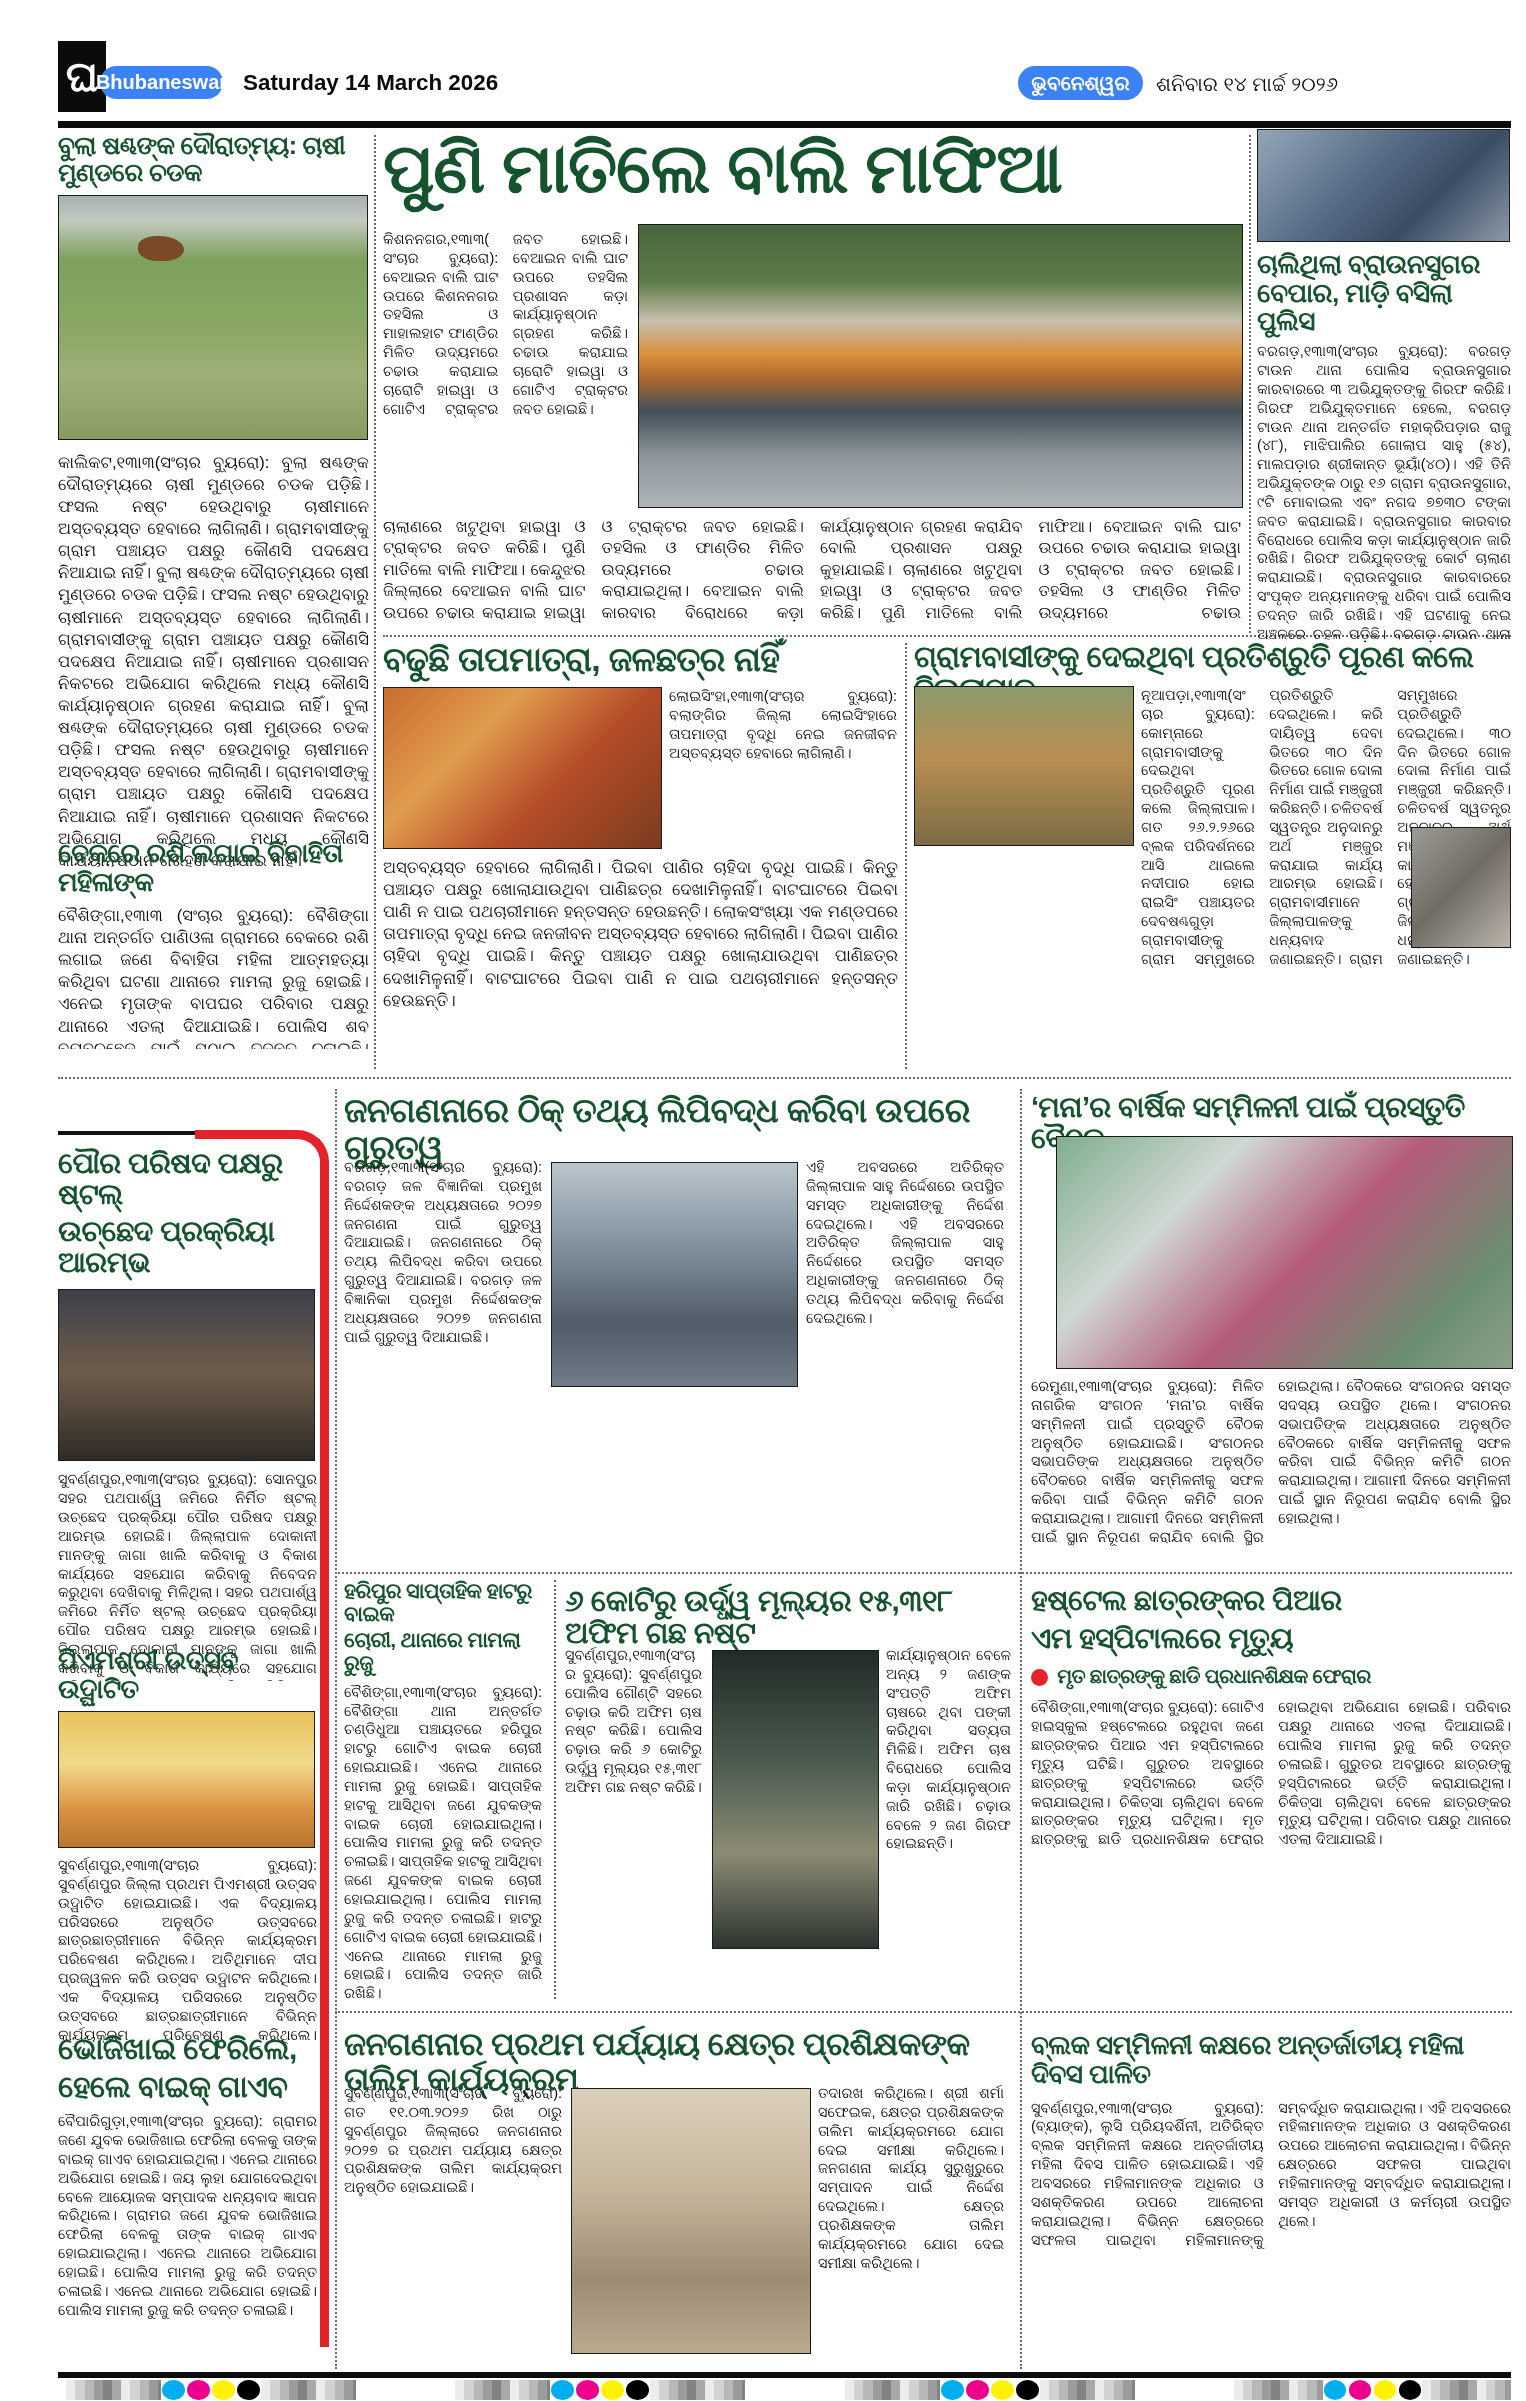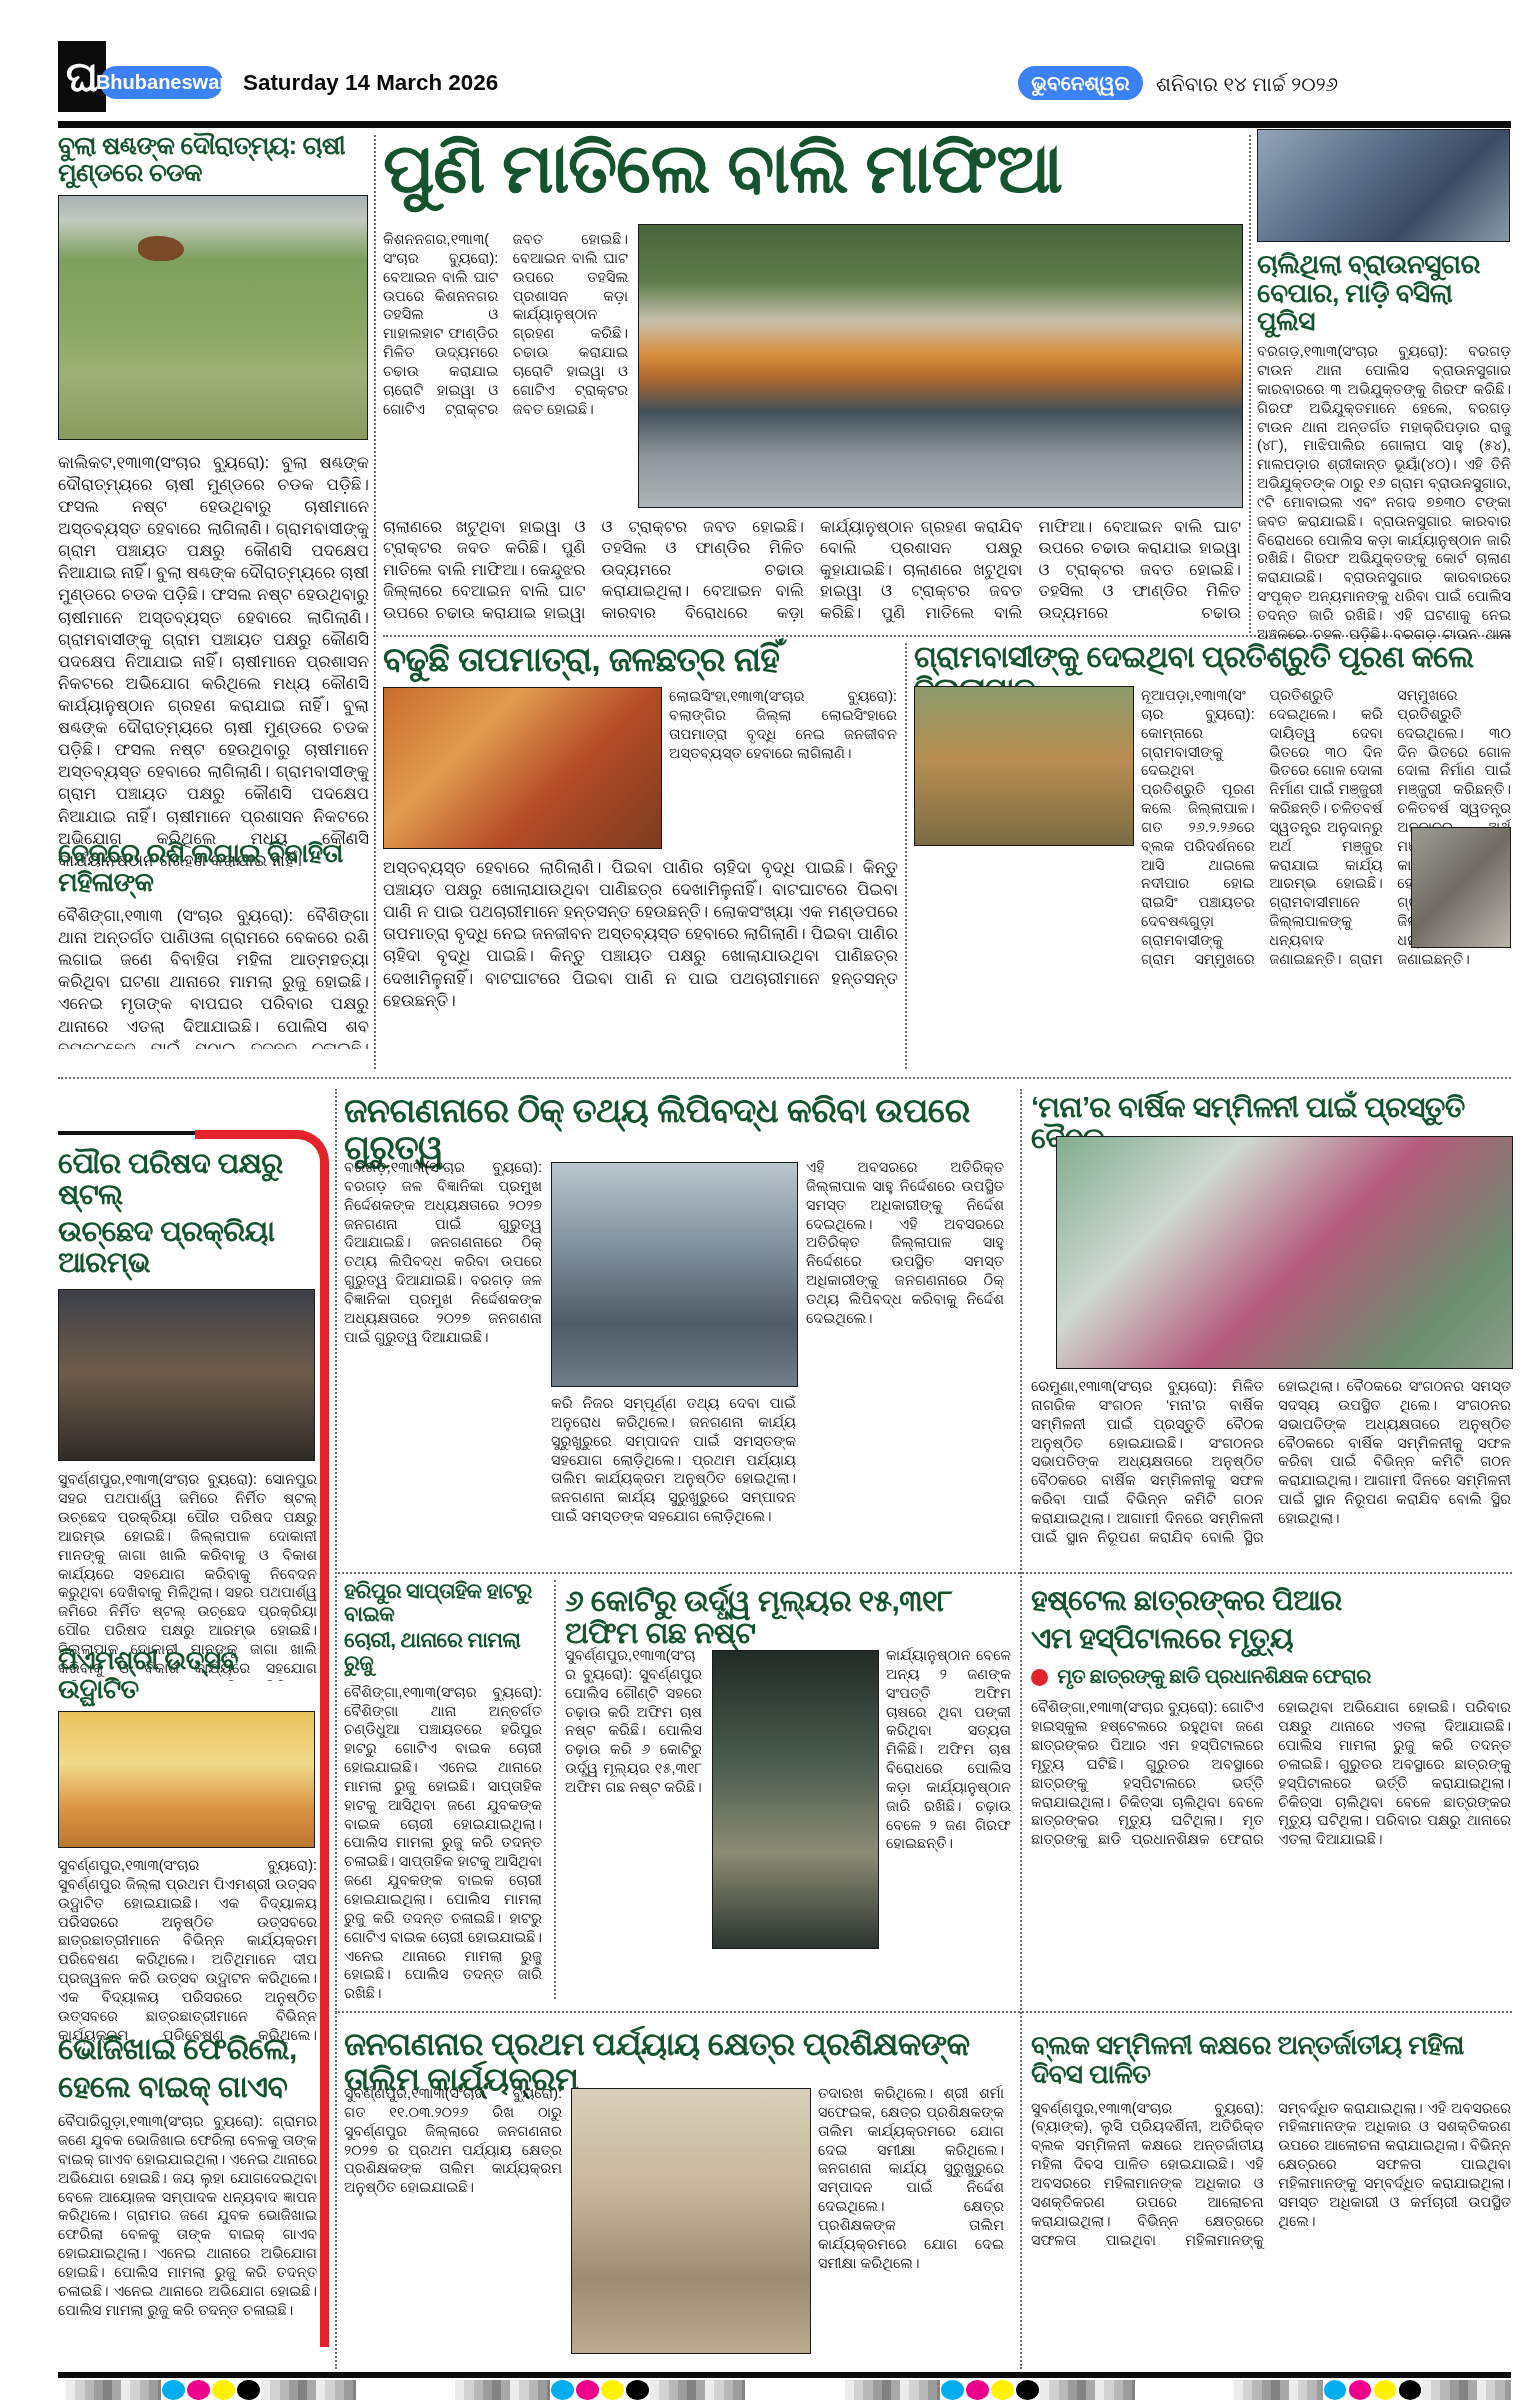--- a/index.html
+++ b/index.html
@@ -98,21 +98,20 @@
   <div class="hl" style="font-size:29px;">ପୌର ପରିଷଦ ପକ୍ଷରୁ ଷ୍ଟଲ୍</div>
   <div class="hl" style="font-size:29px;margin-top:5.3px;">ଉଚ୍ଛେଦ ପ୍ରକ୍ରିୟା ଆରମ୍ଭ</div>
   <div class="ph" style="margin-top:10.6px;width:255px;height:170px;background:linear-gradient(180deg,#3c4049 0%,#6e5c4b 48%,#2f2b27 100%);"></div>
   <div class="body-txt small-txt" style="margin-top:9.2px;height:211px;">ସୁବର୍ଣ୍ଣପୁର,୧୩ା୩(ସଂଚାର ବ୍ୟୁରୋ): ସୋନପୁର ସହର ପଥପାର୍ଶ୍ୱ ଜମିରେ ନିର୍ମିତ ଷ୍ଟଲ୍ ଉଚ୍ଛେଦ ପ୍ରକ୍ରିୟା ପୌର ପରିଷଦ ପକ୍ଷରୁ ଆରମ୍ଭ ହୋଇଛି। ଜିଲ୍ଲାପାଳ ଦୋକାନୀ ମାନଙ୍କୁ ଜାଗା ଖାଲି କରିବାକୁ ଓ ବିକାଶ କାର୍ଯ୍ୟରେ ସହଯୋଗ କରିବାକୁ ନିବେଦନ କରୁଥିବା ଦେଖିବାକୁ ମିଳିଥିଲା। ସହର ପଥପାର୍ଶ୍ୱ ଜମିରେ ନିର୍ମିତ ଷ୍ଟଲ୍ ଉଚ୍ଛେଦ ପ୍ରକ୍ରିୟା ପୌର ପରିଷଦ ପକ୍ଷରୁ ଆରମ୍ଭ ହୋଇଛି। ଜିଲ୍ଲାପାଳ ଦୋକାନୀ ମାନଙ୍କୁ ଜାଗା ଖାଲି କରିବାକୁ ଓ ବିକାଶ କାର୍ଯ୍ୟରେ ସହଯୋଗ କରିବାକୁ ନିବେଦନ କରୁଥିବା ଦେଖିବାକୁ ମିଳିଥିଲା।</div>
 </div>
 
 <div class="abs" style="left:344px;top:1092px;width:660px;height:475px;">
   <div class="hl" style="font-size:34px;">ଜନଗଣନାରେ ଠିକ୍ ତଥ୍ୟ ଲିପିବଦ୍ଧ କରିବା ଉପରେ ଗୁରୁତ୍ୱ</div>
   <div class="body-txt small-txt" style="position:absolute;left:0;top:66px;width:198px;height:408px;">ବରଗଡ଼,୧୩ା୩(ସଂଚାର ବ୍ୟୁରୋ): ବରଗଡ଼ ଜଳ ବିଜ୍ଞାନିକା ପ୍ରମୁଖ ନିର୍ଦ୍ଦେଶକଙ୍କ ଅଧ୍ୟକ୍ଷତାରେ ୨୦୨୭ ଜନଗଣନା ପାଇଁ ଗୁରୁତ୍ୱ ଦିଆଯାଇଛି। ଜନଗଣନାରେ ଠିକ୍ ତଥ୍ୟ ଲିପିବଦ୍ଧ କରିବା ଉପରେ ଗୁରୁତ୍ୱ ଦିଆଯାଇଛି। ବରଗଡ଼ ଜଳ ବିଜ୍ଞାନିକା ପ୍ରମୁଖ ନିର୍ଦ୍ଦେଶକଙ୍କ ଅଧ୍ୟକ୍ଷତାରେ ୨୦୨୭ ଜନଗଣନା ପାଇଁ ଗୁରୁତ୍ୱ ଦିଆଯାଇଛି।</div>
   <div class="ph" style="position:absolute;left:207px;top:70px;width:245px;height:223px;background:linear-gradient(180deg,#bac6ce 0%,#80909c 38%,#505c68 72%,#707c88 100%);"></div>
-  <div class="body-txt small-txt" style="position:absolute;left:207px;top:302px;width:245px;height:172px;">କରି ନିଜର ସମ୍ପୂର୍ଣ୍ଣ ତଥ୍ୟ ଦେବା ପାଇଁ ଅନୁରୋଧ କରିଥିଲେ। ଜନଗଣନା କାର୍ଯ୍ୟ ସୁରୁଖୁରୁରେ ସମ୍ପାଦନ ପାଇଁ ସମସ୍ତଙ୍କ ସହଯୋଗ ଲୋଡ଼ିଥିଲେ। ପ୍ରଥମ ପର୍ଯ୍ୟାୟ ତାଲିମ କାର୍ଯ୍ୟକ୍ରମ ଅନୁଷ୍ଠିତ ହୋଇଥିଲା। ଜନଗଣନା କାର୍ଯ୍ୟ ସୁରୁଖୁରୁରେ ସମ୍ପାଦନ ପାଇଁ ସମସ୍ତଙ୍କ ସହଯୋଗ ଲୋଡ଼ିଥିଲେ।</div>
   <div class="body-txt small-txt" style="position:absolute;left:462px;top:66px;width:198px;height:408px;">ଏହି ଅବସରରେ ଅତିରିକ୍ତ ଜିଲ୍ଲାପାଳ ସାହୁ ନିର୍ଦ୍ଦେଶରେ ଉପସ୍ଥିତ ସମସ୍ତ ଅଧିକାରୀଙ୍କୁ ନିର୍ଦ୍ଦେଶ ଦେଇଥିଲେ। ଏହି ଅବସରରେ ଅତିରିକ୍ତ ଜିଲ୍ଲାପାଳ ସାହୁ ନିର୍ଦ୍ଦେଶରେ ଉପସ୍ଥିତ ସମସ୍ତ ଅଧିକାରୀଙ୍କୁ ଜନଗଣନାରେ ଠିକ୍ ତଥ୍ୟ ଲିପିବଦ୍ଧ କରିବାକୁ ନିର୍ଦ୍ଦେଶ ଦେଇଥିଲେ।</div>
 </div>
 
 <div class="abs" style="left:1031px;top:1092px;width:480px;height:475px;">
   <div class="hl" style="font-size:29px;">‘ମନା’ର ବାର୍ଷିକ ସମ୍ମିଳନୀ ପାଇଁ ପ୍ରସ୍ତୁତି ବୈଠକ</div>
   <div class="ph" style="position:absolute;left:25px;top:44px;width:455px;height:231px;background:linear-gradient(135deg,#80ae8f 0%,#cfd8d2 28%,#b45c7c 54%,#6c8e70 82%,#8aa08a 100%);"></div>
   <div class="body-txt cols2 small-txt" style="position:absolute;left:0;top:285px;width:480px;height:189px;">ରେମୁଣା,୧୩ା୩(ସଂଚାର ବ୍ୟୁରୋ): ମିଳିତ ନାଗରିକ ସଂଗଠନ ‘ମନା’ର ବାର୍ଷିକ ସମ୍ମିଳନୀ ପାଇଁ ପ୍ରସ୍ତୁତି ବୈଠକ ଅନୁଷ୍ଠିତ ହୋଇଯାଇଛି। ସଂଗଠନର ସଭାପତିଙ୍କ ଅଧ୍ୟକ୍ଷତାରେ ଅନୁଷ୍ଠିତ ବୈଠକରେ ବାର୍ଷିକ ସମ୍ମିଳନୀକୁ ସଫଳ କରିବା ପାଇଁ ବିଭିନ୍ନ କମିଟି ଗଠନ କରାଯାଇଥିଲା। ଆଗାମୀ ଦିନରେ ସମ୍ମିଳନୀ ପାଇଁ ସ୍ଥାନ ନିରୂପଣ କରାଯିବ ବୋଲି ସ୍ଥିର ହୋଇଥିଲା। ବୈଠକରେ ସଂଗଠନର ସମସ୍ତ ସଦସ୍ୟ ଉପସ୍ଥିତ ଥିଲେ। ସଂଗଠନର ସଭାପତିଙ୍କ ଅଧ୍ୟକ୍ଷତାରେ ଅନୁଷ୍ଠିତ ବୈଠକରେ ବାର୍ଷିକ ସମ୍ମିଳନୀକୁ ସଫଳ କରିବା ପାଇଁ ବିଭିନ୍ନ କମିଟି ଗଠନ କରାଯାଇଥିଲା। ଆଗାମୀ ଦିନରେ ସମ୍ମିଳନୀ ପାଇଁ ସ୍ଥାନ ନିରୂପଣ କରାଯିବ ବୋଲି ସ୍ଥିର ହୋଇଥିଲା।</div>
 </div>
 
 <div class="abs" style="left:344px;top:1580px;width:198px;height:422px;">

